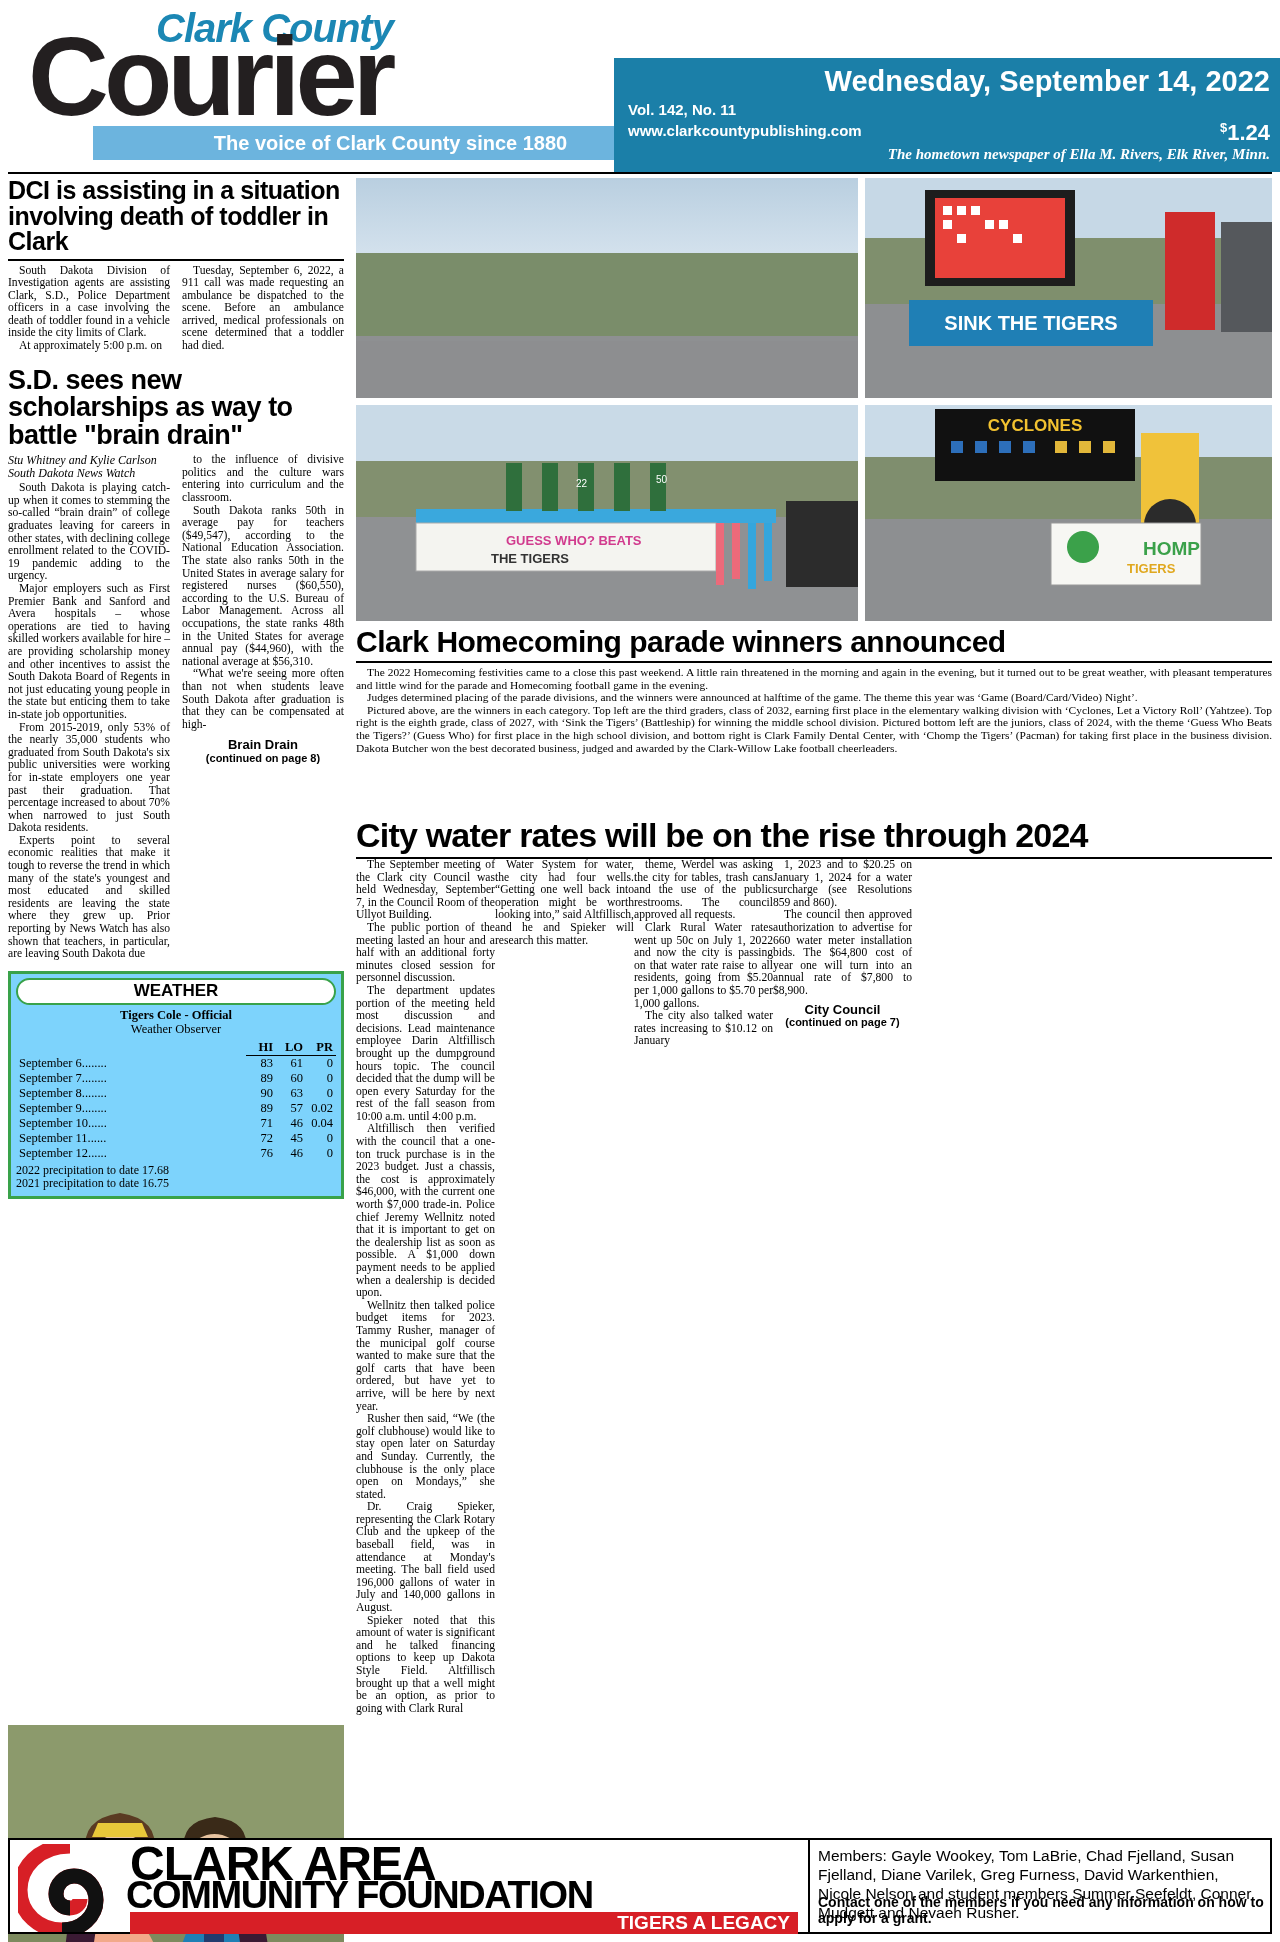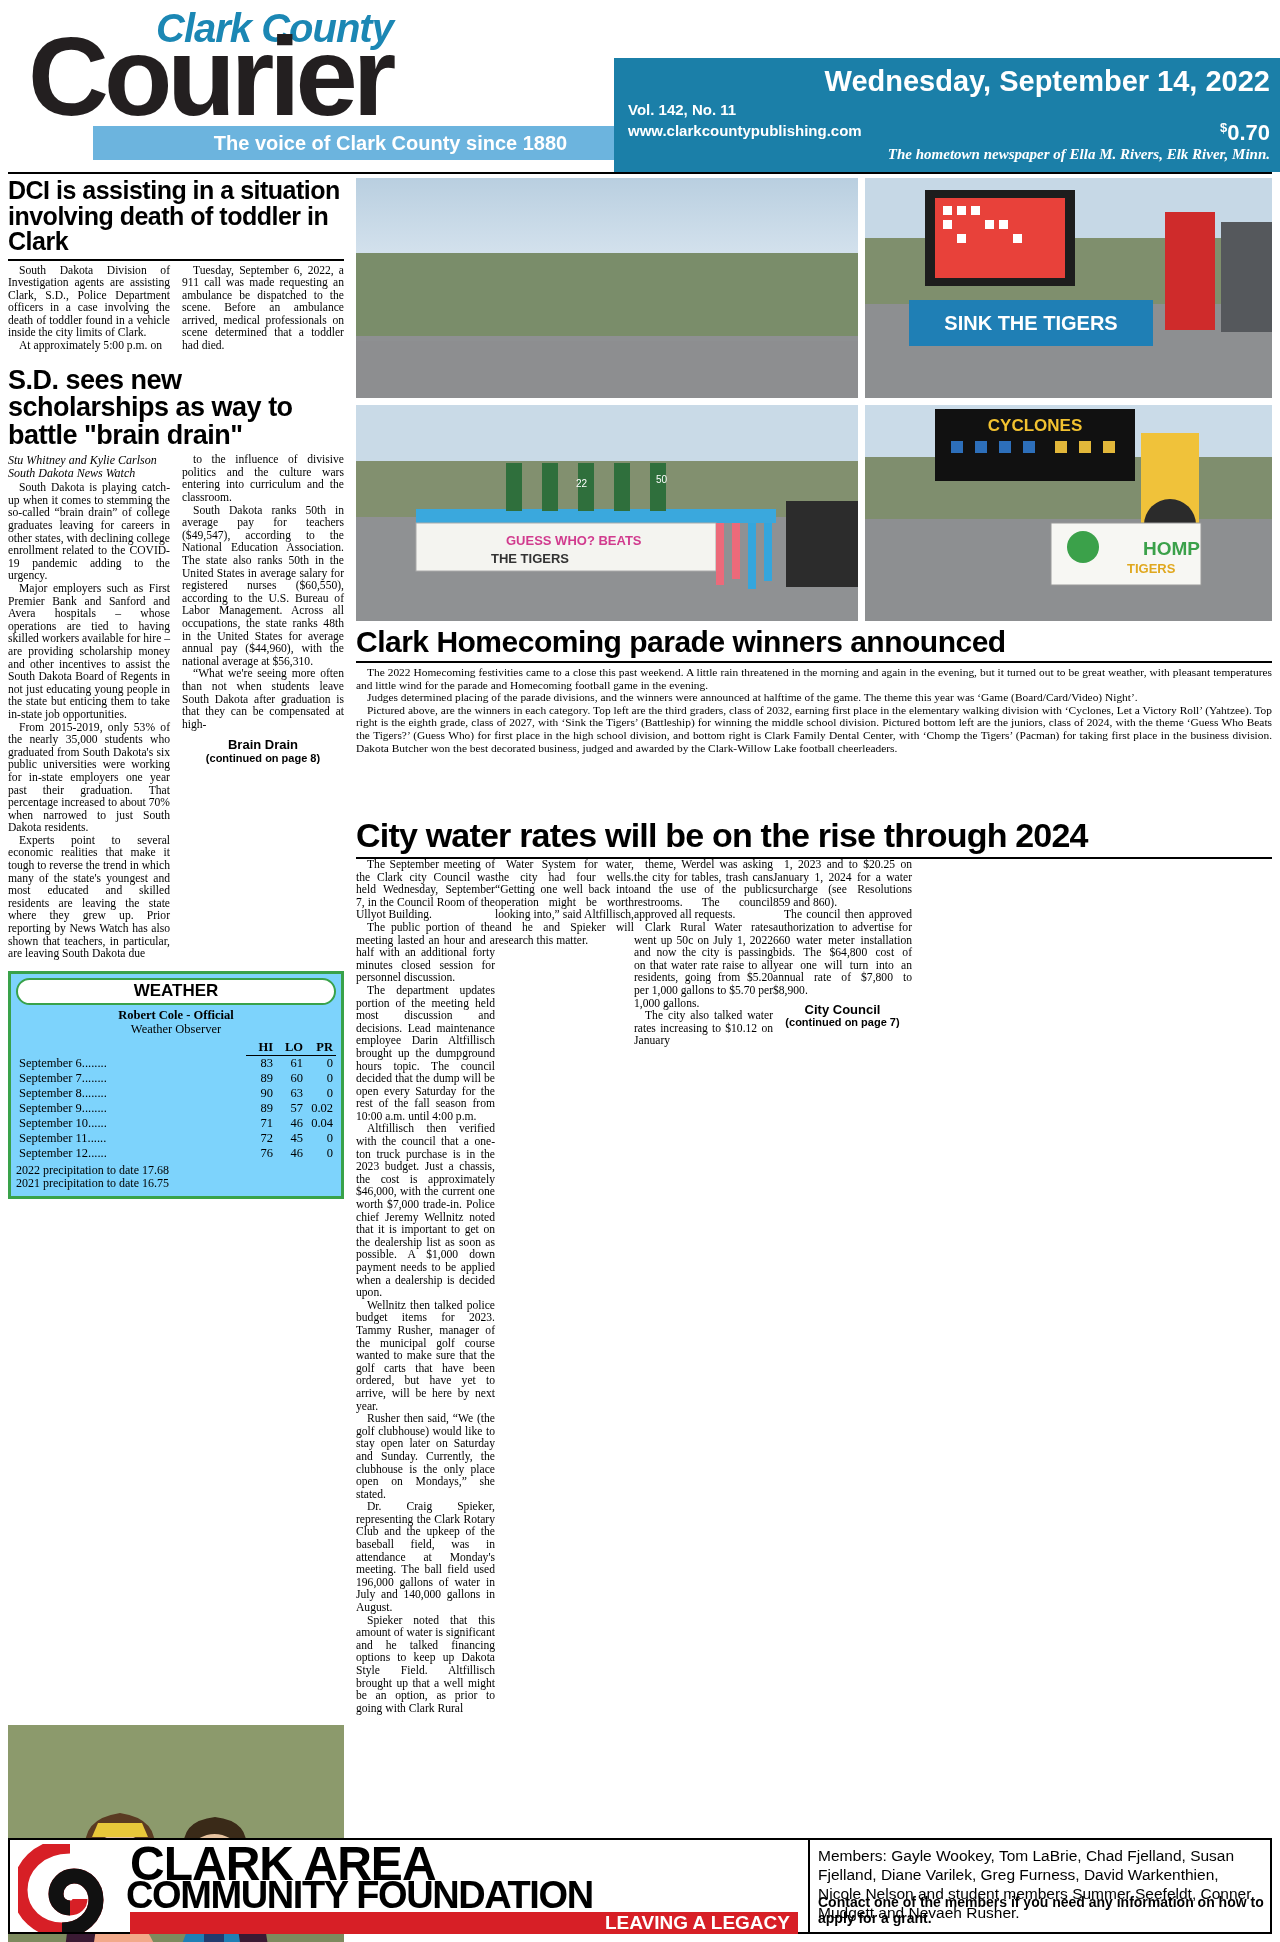--- a/index.html
+++ b/index.html
@@ -186,21 +186,21 @@
       <div class="ribbon-fold2"></div>
       <div class="blue-ribbon">
         <div class="ribbon-text">The voice of Clark County since 1880</div>
       </div>
     </div>
     <div class="mh-right">
       <div class="mh-date">Wednesday, September 14, 2022</div>
       <div class="mh-vol">Vol. 142, No. 11</div>
       <div class="mh-row3">
         <span class="mh-url">www.clarkcountypublishing.com</span>
-        <span class="mh-price"><sup>$</sup><span>0.70</span></span>
+        <span class="mh-price"><sup>$</sup><span>1.24</span></span>
       </div>
       <div class="mh-tag">The hometown newspaper of Ella M. Rivers, Elk River, Minn.</div>
     </div>
   </div>
   <div class="rule"></div>
 
   <div class="top-wrap">
 
     <div class="col-left">
 
@@ -247,21 +247,21 @@
               <span>Brain Drain</span>
               <span class="cont">(continued on page 8)</span>
             </div>
           </div>
         </div>
       </div>
 
       <div class="weather">
         <div class="wx-title-pill">WEATHER</div>
         <div class="wx-observer">
-          <span style="font-weight:bold">Robert Cole - Official</span>
+          <span style="font-weight:bold">Tigers Cole - Official</span>
           <span>Weather Observer</span>
         </div>
         <table class="wx-table">
           <thead>
             <tr>
               <th style="border-bottom:none"></th>
               <th>HI</th>
               <th>LO</th>
               <th>PR</th>
             </tr>
@@ -515,21 +515,21 @@
 
   <div class="ad">
     <div class="ad-logo">
       <svg class="ad-swirl" viewBox="0 0 104 88">
         <path d="M52 2 C20 2 2 24 2 46 C2 70 22 86 44 86 C64 86 78 72 78 56 C78 42 68 32 56 32 C46 32 38 40 38 50 C38 58 44 64 52 64 C58 64 62 60 62 55" fill="none" stroke="#d71f26" stroke-width="15"></path>
         <path d="M44 86 C64 86 78 72 78 56 C78 42 68 32 56 32 C46 32 38 40 38 50 C38 58 44 64 52 64" fill="none" stroke="#111" stroke-width="15"></path>
       </svg>
       <div class="ad-ca">CLARK AREA</div>
       <div class="ad-cf">COMMUNITY FOUNDATION</div>
       <div class="ad-legacy-bar">
-        <span class="ad-legacy">LEAVING A LEGACY</span>
+        <span class="ad-legacy">TIGERS A LEGACY</span>
       </div>
     </div>
     <div class="ad-text">
       <div class="ad-members">Members: Gayle Wookey, Tom LaBrie, Chad Fjelland, Susan Fjelland, Diane Varilek, Greg Furness, David Warkenthien, Nicole Nelson and student members Summer Seefeldt, Conner Mudgett and Nevaeh Rusher.</div>
       <div class="ad-contact">Contact one of the members if you need any information on how to apply for a grant.</div>
     </div>
   </div>
 
 </div>
 

